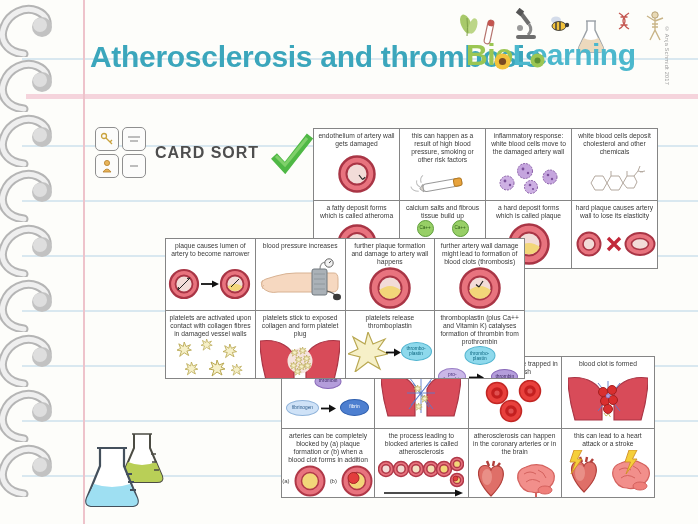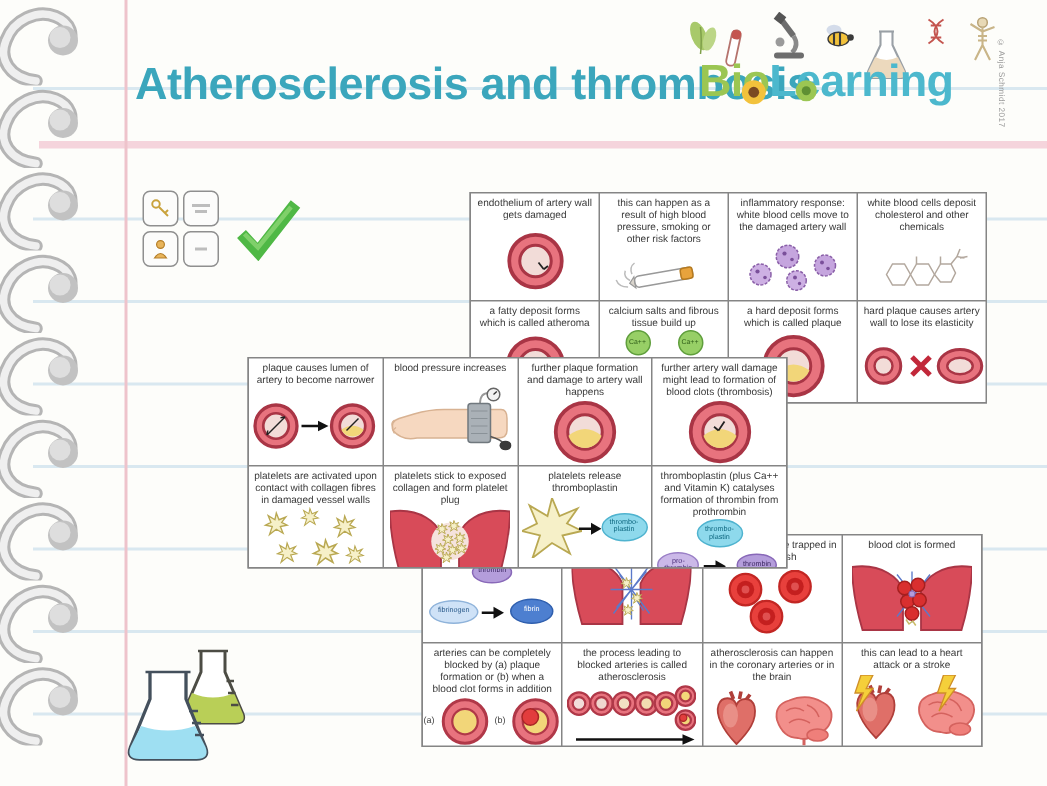--- a/index.html
+++ b/index.html
@@ -190,20 +190,21 @@
     <div class="mini-card">
         <svg width="14" height="14" viewBox="0 0 14 14">
           <circle cx="7" cy="4" r="2.6" fill="#e8b45a" stroke="#b57f2a" stroke-width="0.8"></circle>
           <path d="M3 13 Q7 7 11 13 Z" fill="#e8b45a" stroke="#b57f2a" stroke-width="0.8"></path>
         </svg>
       </div>
     <div class="mini-card">
         <div class="txtbar short"></div>
       </div>
   </div>
+  <div class="cardsort-label">CARD SORT</div>
   <svg width="46" height="42" viewBox="0 0 46 42">
       <path d="M6 24 L17 36 L42 4" stroke="#4fb845" stroke-width="8" fill="none"></path>
       <path d="M8 24 L17 33 L39 6" stroke="#7fd06a" stroke-width="3" fill="none"></path>
     </svg>
 </div>
 
 <div id="grid1" class="cardgrid">
   <div class="cell">
     <div class="cell-text">endothelium of artery wall gets damaged</div>
     <div class="cell-art">

